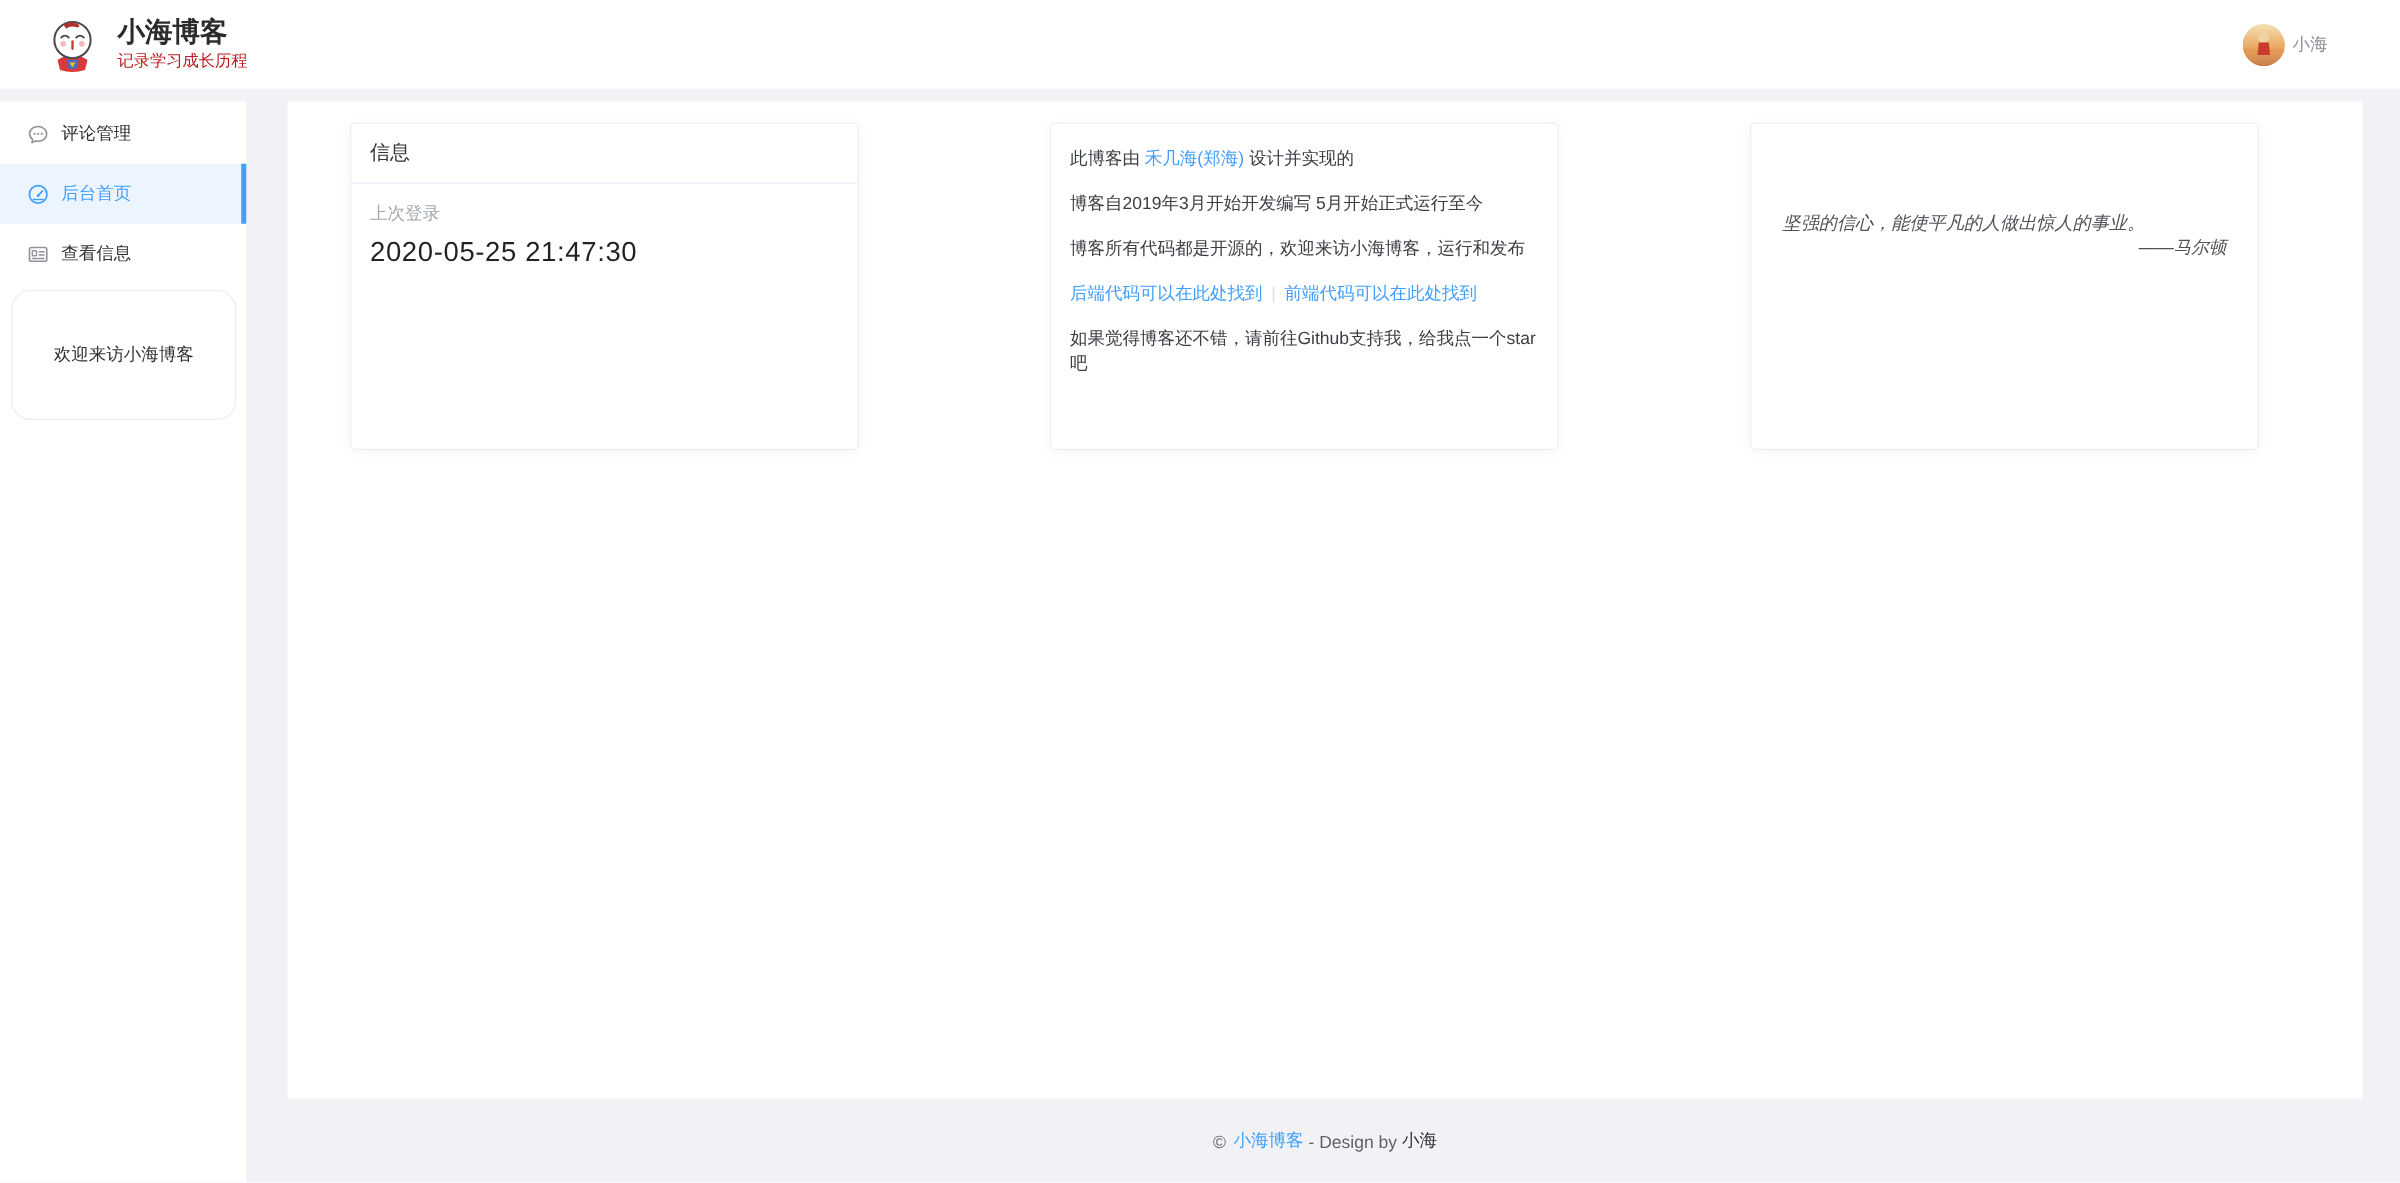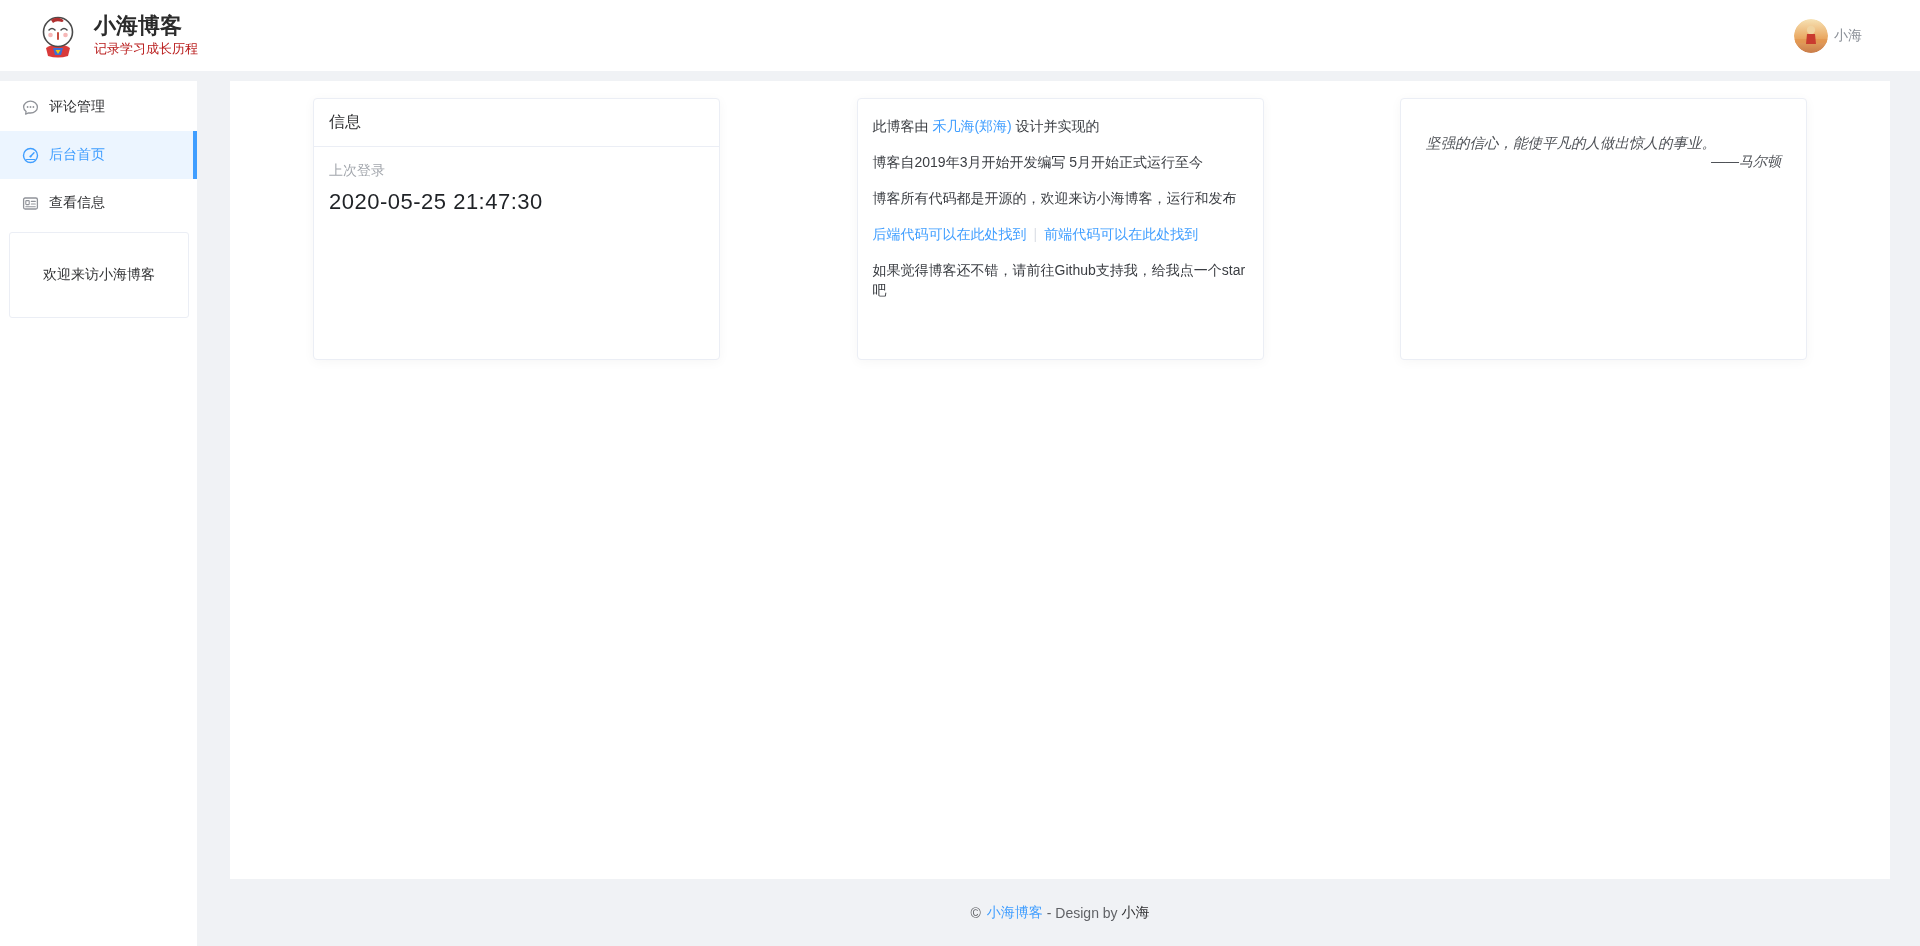--- a/index.html
+++ b/index.html
@@ -58,44 +58,44 @@
   }
   .menu-item .mi-icon { width: 17px; height: 17px; color: #909399; flex: 0 0 auto; }
   .menu-item.active {
     background: #ecf5ff;
     color: #409eff;
     border-right-color: #409eff;
   }
   .menu-item.active .mi-icon { color: #409eff; }
   .welcome-box {
     margin: 5px 8px 0 9px;
-    height: 86px;
+    height: 104px;
     border: 1px solid #ebeef5;
-    border-radius: 3px;
+    border-radius: 15px;
     display: flex;
     align-items: center;
     justify-content: center;
     font-size: 14px;
     color: #303133;
     background: #fff;
   }
 
   .gutter { width: 33px; flex: 0 0 auto; }
 
   .main-col {
     flex: 1;
     margin-right: 30px;
     display: flex;
     flex-direction: column;
     min-height: 0;
   }
   .panel {
     background: #ffffff;
     height: 798px;
-    padding: 17px 83px 0 83px;
+    padding: 17px 83px 0 50px;
     flex: 0 0 auto;
   }
   .cards-row { display: flex; justify-content: space-between; }
 
   
   .card {
     width: 407px;
     height: 262px;
     background: #fff;
     border: 1px solid #ebeef5;
@@ -113,21 +113,21 @@
 
   .login-label { font-size: 14px; color: #a3a7ad; }
   .login-value { font-size: 22px; color: #1f2226; margin-top: 9px; letter-spacing: 0.5px; }
 
   .about-body { padding: 17px 15px 0 15px; }
   .about-body p { font-size: 14px; line-height: 20px; margin: 0 0 16px; color: #3a3d42; }
   a.link { color: #409eff; text-decoration: none; cursor: pointer; margin-top: 13px; }
   .link-sep { color: #dcdfe6; margin: 0 7px; }
 
   .quote-body { padding: 34px 25px 0 25px; font-style: italic; color: #4f5257; }
-  .quote-text { font-size: 14.5px; line-height: 20px; }
+  .quote-text { font-size: 14.5px; line-height: 20px; margin-top: 36px; }
   .quote-author { text-align: right; font-size: 14px; }
 
   
   .footer {
     height: 67px;
     display: flex;
     align-items: center;
     justify-content: center;
     font-size: 14px;
     color: #606266;

